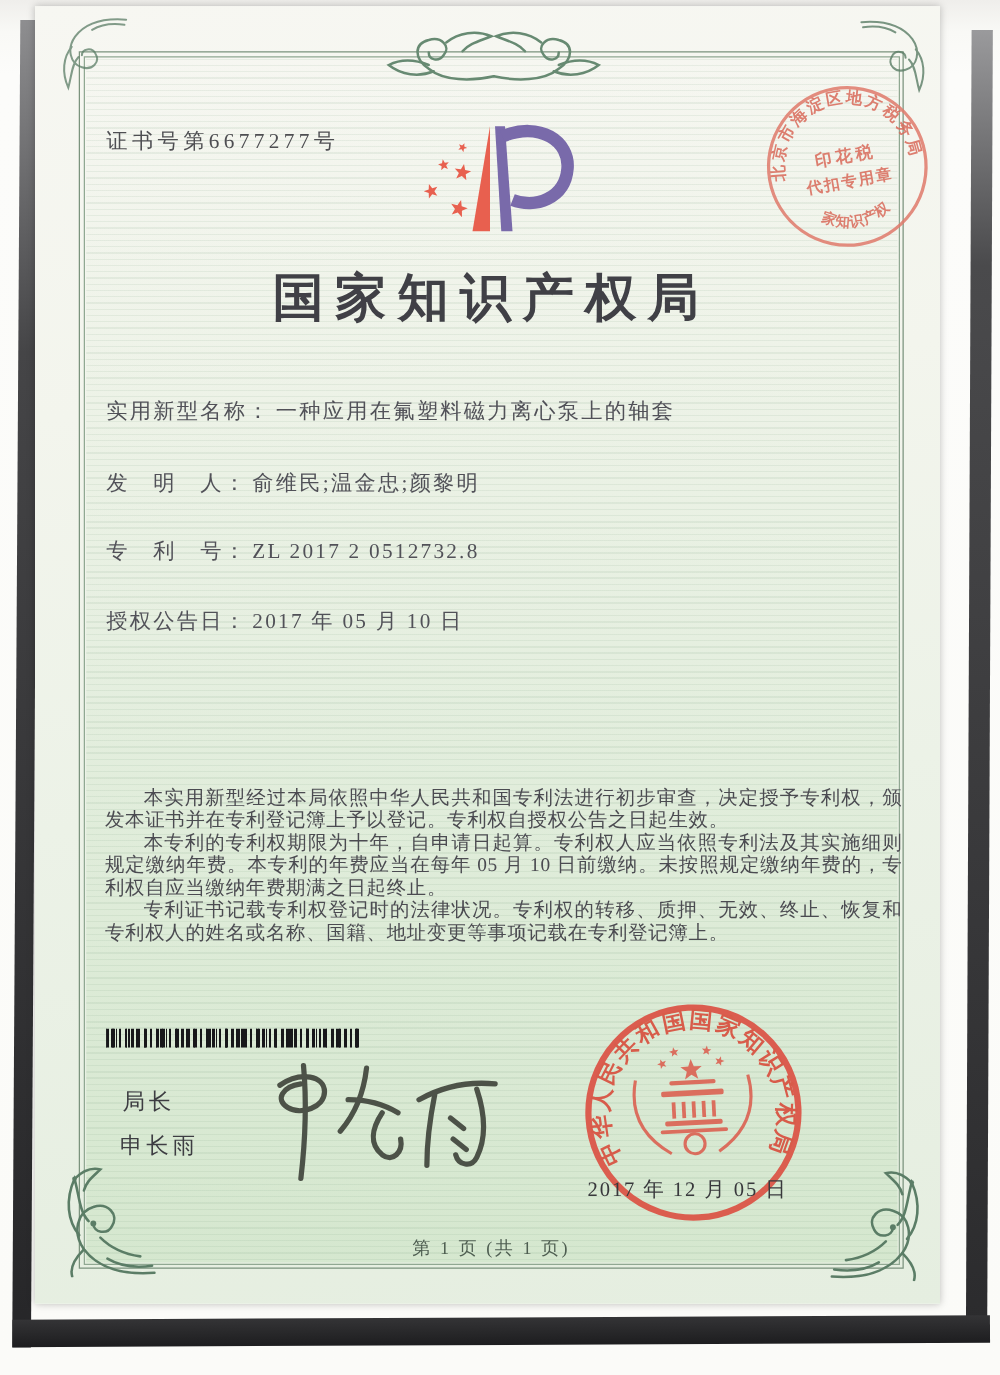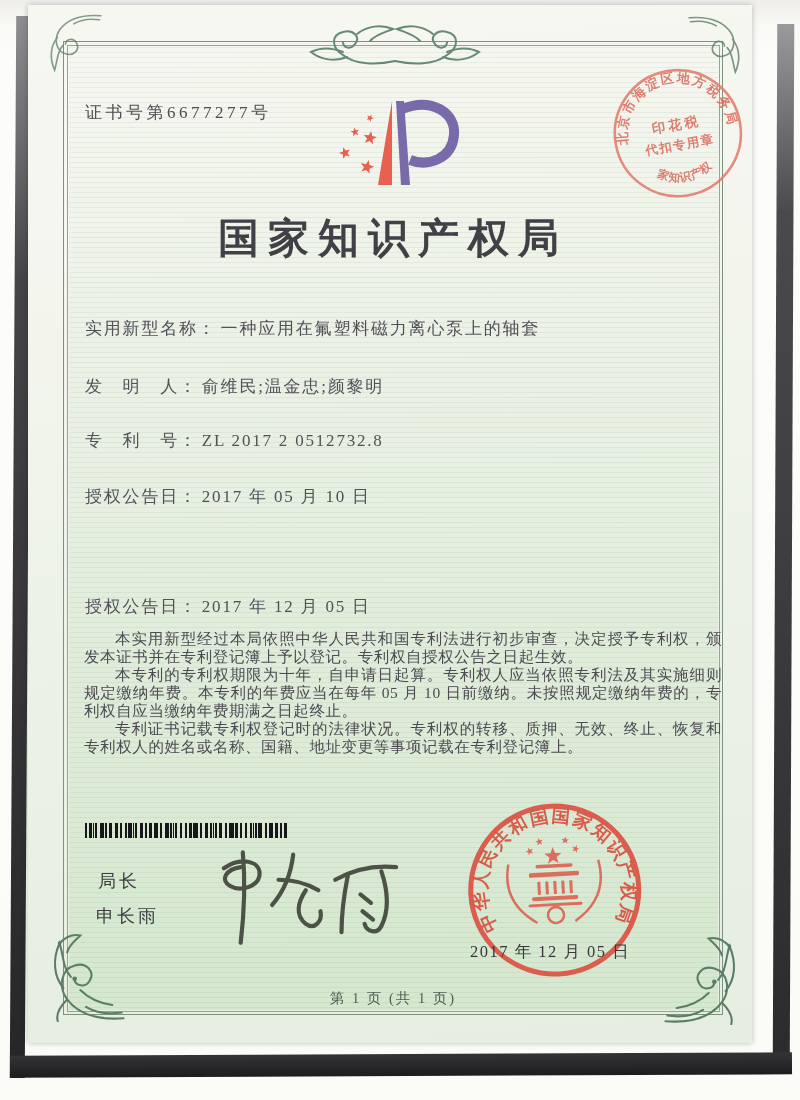--- a/index.html
+++ b/index.html
@@ -164,23 +164,20 @@
       <span class="lbl">实用新型名称：</span><span>一种应用在氟塑料磁力离心泵上的轴套</span>
     </div>
     <div class="row" style="top:370px">
       <span class="lbl">发　明　人：</span><span>俞维民;温金忠;颜黎明</span>
     </div>
     <div class="row" style="top:424px">
       <span class="lbl">专　利　号：</span><span>ZL 2017 2 0512732.8</span>
     </div>
     <div class="row" style="top:480px">
       <span class="lbl">授权公告日：</span><span>2017 年 05 月 10 日</span>
-    </div>
-    <div class="row" style="top:590px">
-      <span class="lbl">授权公告日：</span><span>2017 年 12 月 05 日</span>
     </div>
 
     <div class="paras">
       <p>本实用新型经过本局依照中华人民共和国专利法进行初步审查，决定授予专利权，颁发本证书并在专利登记簿上予以登记。专利权自授权公告之日起生效。</p>
       <p>本专利的专利权期限为十年，自申请日起算。专利权人应当依照专利法及其实施细则规定缴纳年费。本专利的年费应当在每年 05 月 10 日前缴纳。未按照规定缴纳年费的，专利权自应当缴纳年费期满之日起终止。</p>
       <p>专利证书记载专利权登记时的法律状况。专利权的转移、质押、无效、终止、恢复和专利权人的姓名或名称、国籍、地址变更等事项记载在专利登记簿上。</p>
     </div>
 
     <div class="barcode"></div>
 

